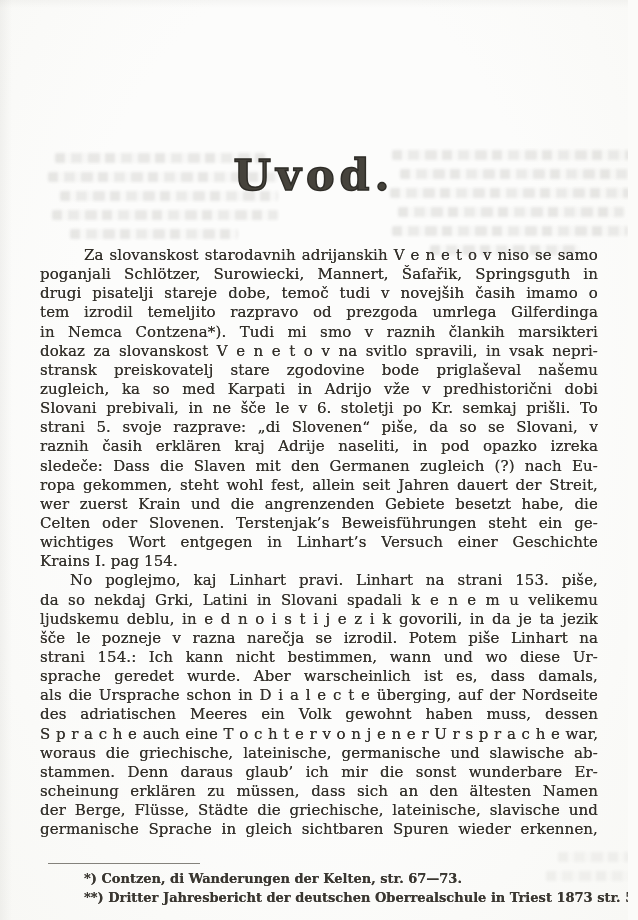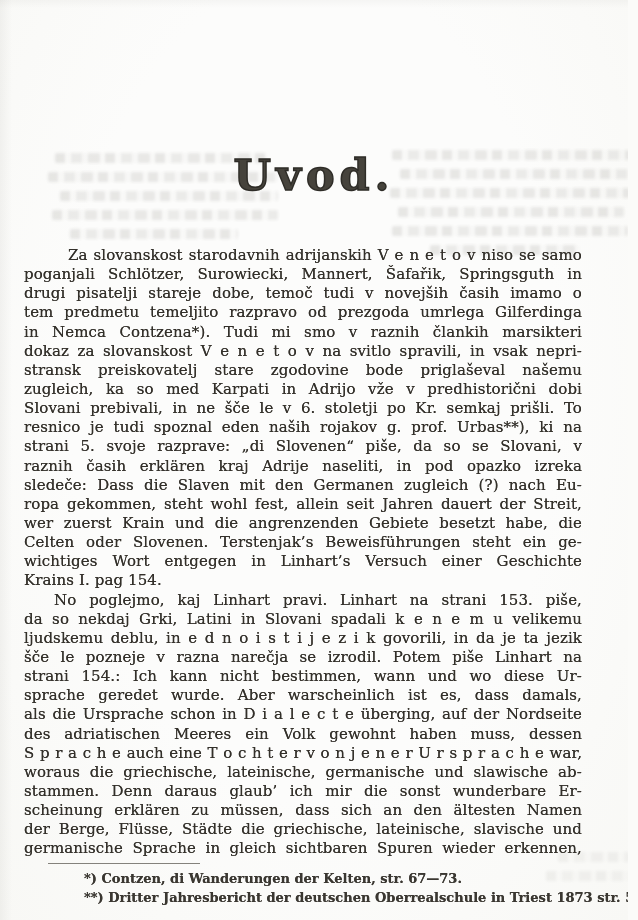--- a/index.html
+++ b/index.html
@@ -56,21 +56,21 @@
     font-size: 43px;
     font-weight: bold;
     letter-spacing: 5px;
     color: #46433c;
     -webkit-text-stroke: 1.4px #2e2c27;
     text-shadow: 0 0 1px rgba(46,44,39,0.55);
   }
 
   .body-block {
     position: absolute;
-    left: 24px;
+    left: 40px;
     top: 246px;
     width: 558px;
   }
   .line {
     height: 19.15px;
     line-height: 19.15px;
     font-size: 15px;
     letter-spacing: 0.1px;
     text-align: justify;
     text-align-last: justify;
@@ -130,27 +130,26 @@
   <div class="bleed-line bleed-faint" style="top:852px; left:558px; width:72px;"></div>
   <div class="bleed-line bleed-faint" style="top:871px; left:546px; width:86px;"></div>
 
   <h1 class="title">Uvod.</h1>
 
   <div class="body-block">
 
     <div class="line ind1">Za slovanskost starodavnih adrijanskih V e n e t o v niso se samo</div>
     <div class="line">poganjali Schlötzer, Surowiecki, Mannert, Šafařik, Springsguth in</div>
     <div class="line">drugi pisatelji stareje dobe, temoč tudi v novejših časih imamo o</div>
-    <div class="line">tem predmetu temeljito razpravo od prezgoda umrlega Gilferdinga</div>
+    <div class="line">tem izrodil temeljito razpravo od prezgoda umrlega Gilferdinga</div>
     <div class="line">in Nemca Contzena*). Tudi mi smo v raznih člankih marsikteri</div>
     <div class="line">dokaz za slovanskost V e n e t o v na svitlo spravili, in vsak nepri-</div>
     <div class="line">stransk preiskovatelj stare zgodovine bode priglaševal našemu</div>
     <div class="line">zugleich, ka so med Karpati in Adrijo vže v predhistorični dobi</div>
     <div class="line">Slovani prebivali, in ne šče le v 6. stoletji po Kr. semkaj prišli. To</div>
-    <div class="line">resnico je tudi spoznal eden naših rojakov g. prof. Urbas**), ki na</div>
     <div class="line">strani 5. svoje razprave: „di Slovenen“ piše, da so se Slovani, v</div>
     <div class="line">raznih časih erklären kraj Adrije naseliti, in pod opazko izreka</div>
     <div class="line">sledeče: Dass die Slaven mit den Germanen zugleich (?) nach Eu-</div>
     <div class="line">ropa gekommen, steht wohl fest, allein seit Jahren dauert der Streit,</div>
     <div class="line">wer zuerst Krain und die angrenzenden Gebiete besetzt habe, die</div>
     <div class="line">Celten oder Slovenen. Terstenjak’s Beweisführungen steht ein ge-</div>
     <div class="line">wichtiges Wort entgegen in Linhart’s Versuch einer Geschichte</div>
     <div class="line left">Krains I. pag 154.</div>
 
     <div class="line ind2">No poglejmo, kaj Linhart pravi. Linhart na strani 153. piše,</div>

